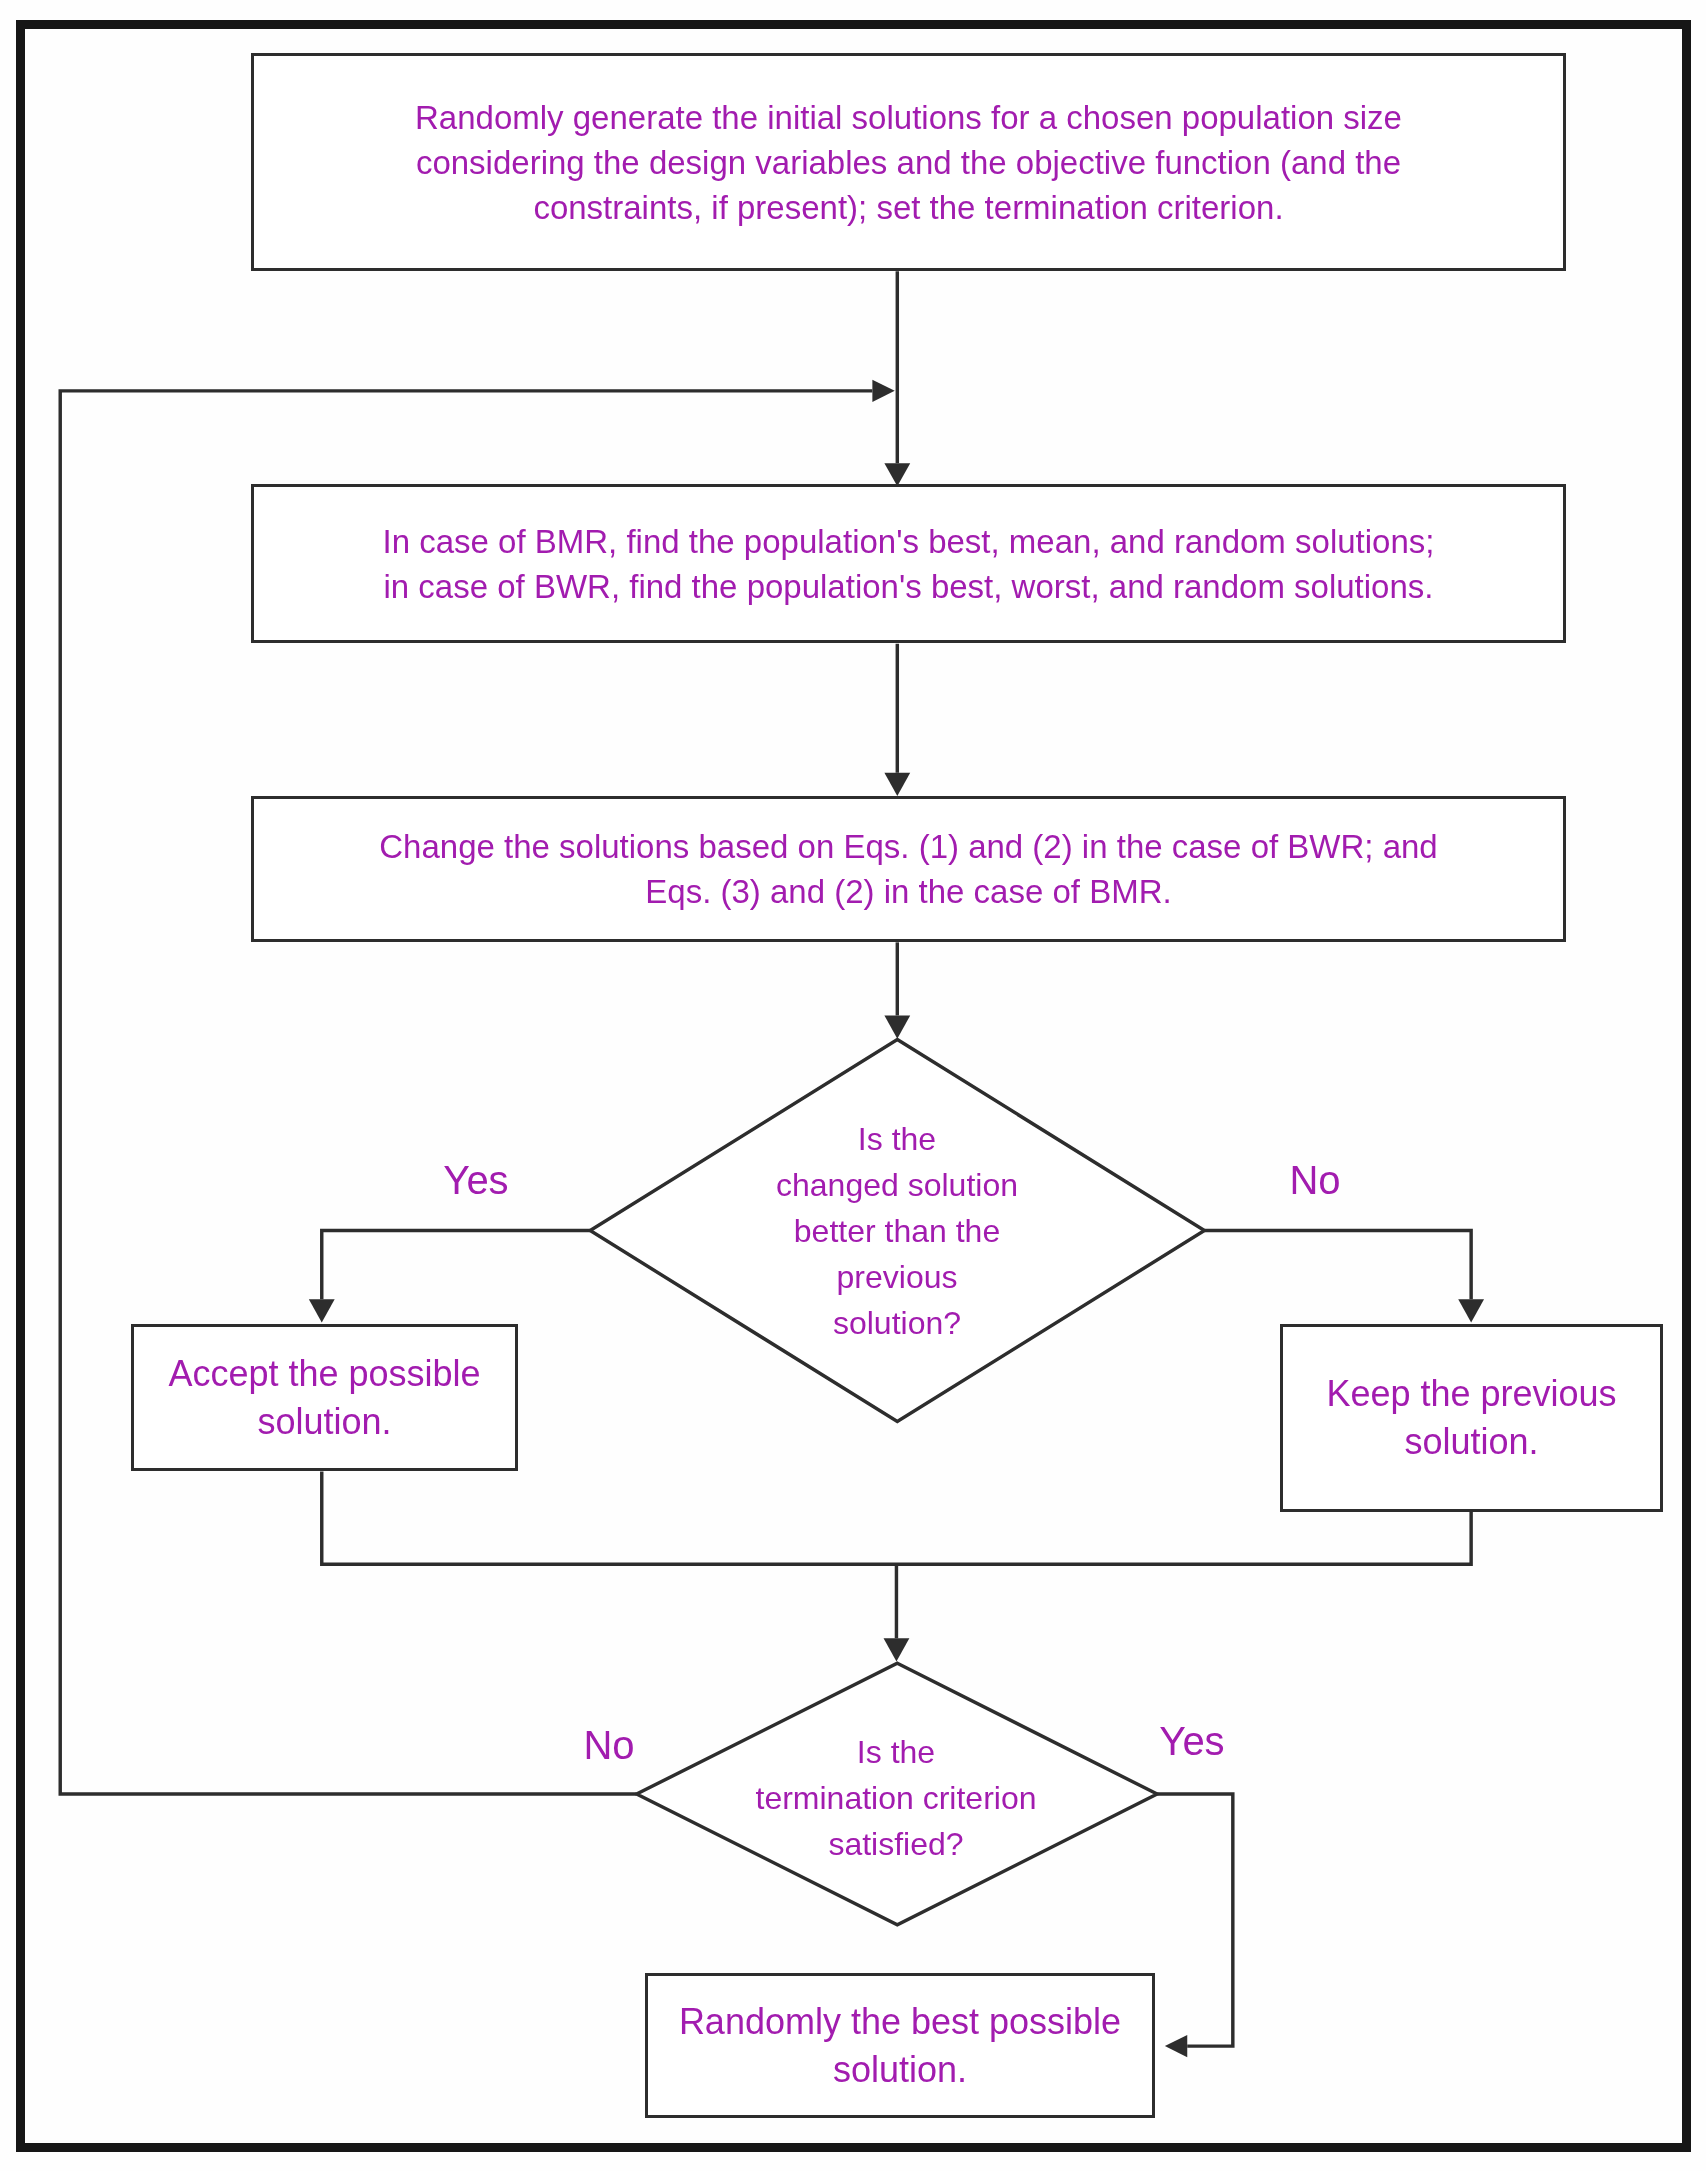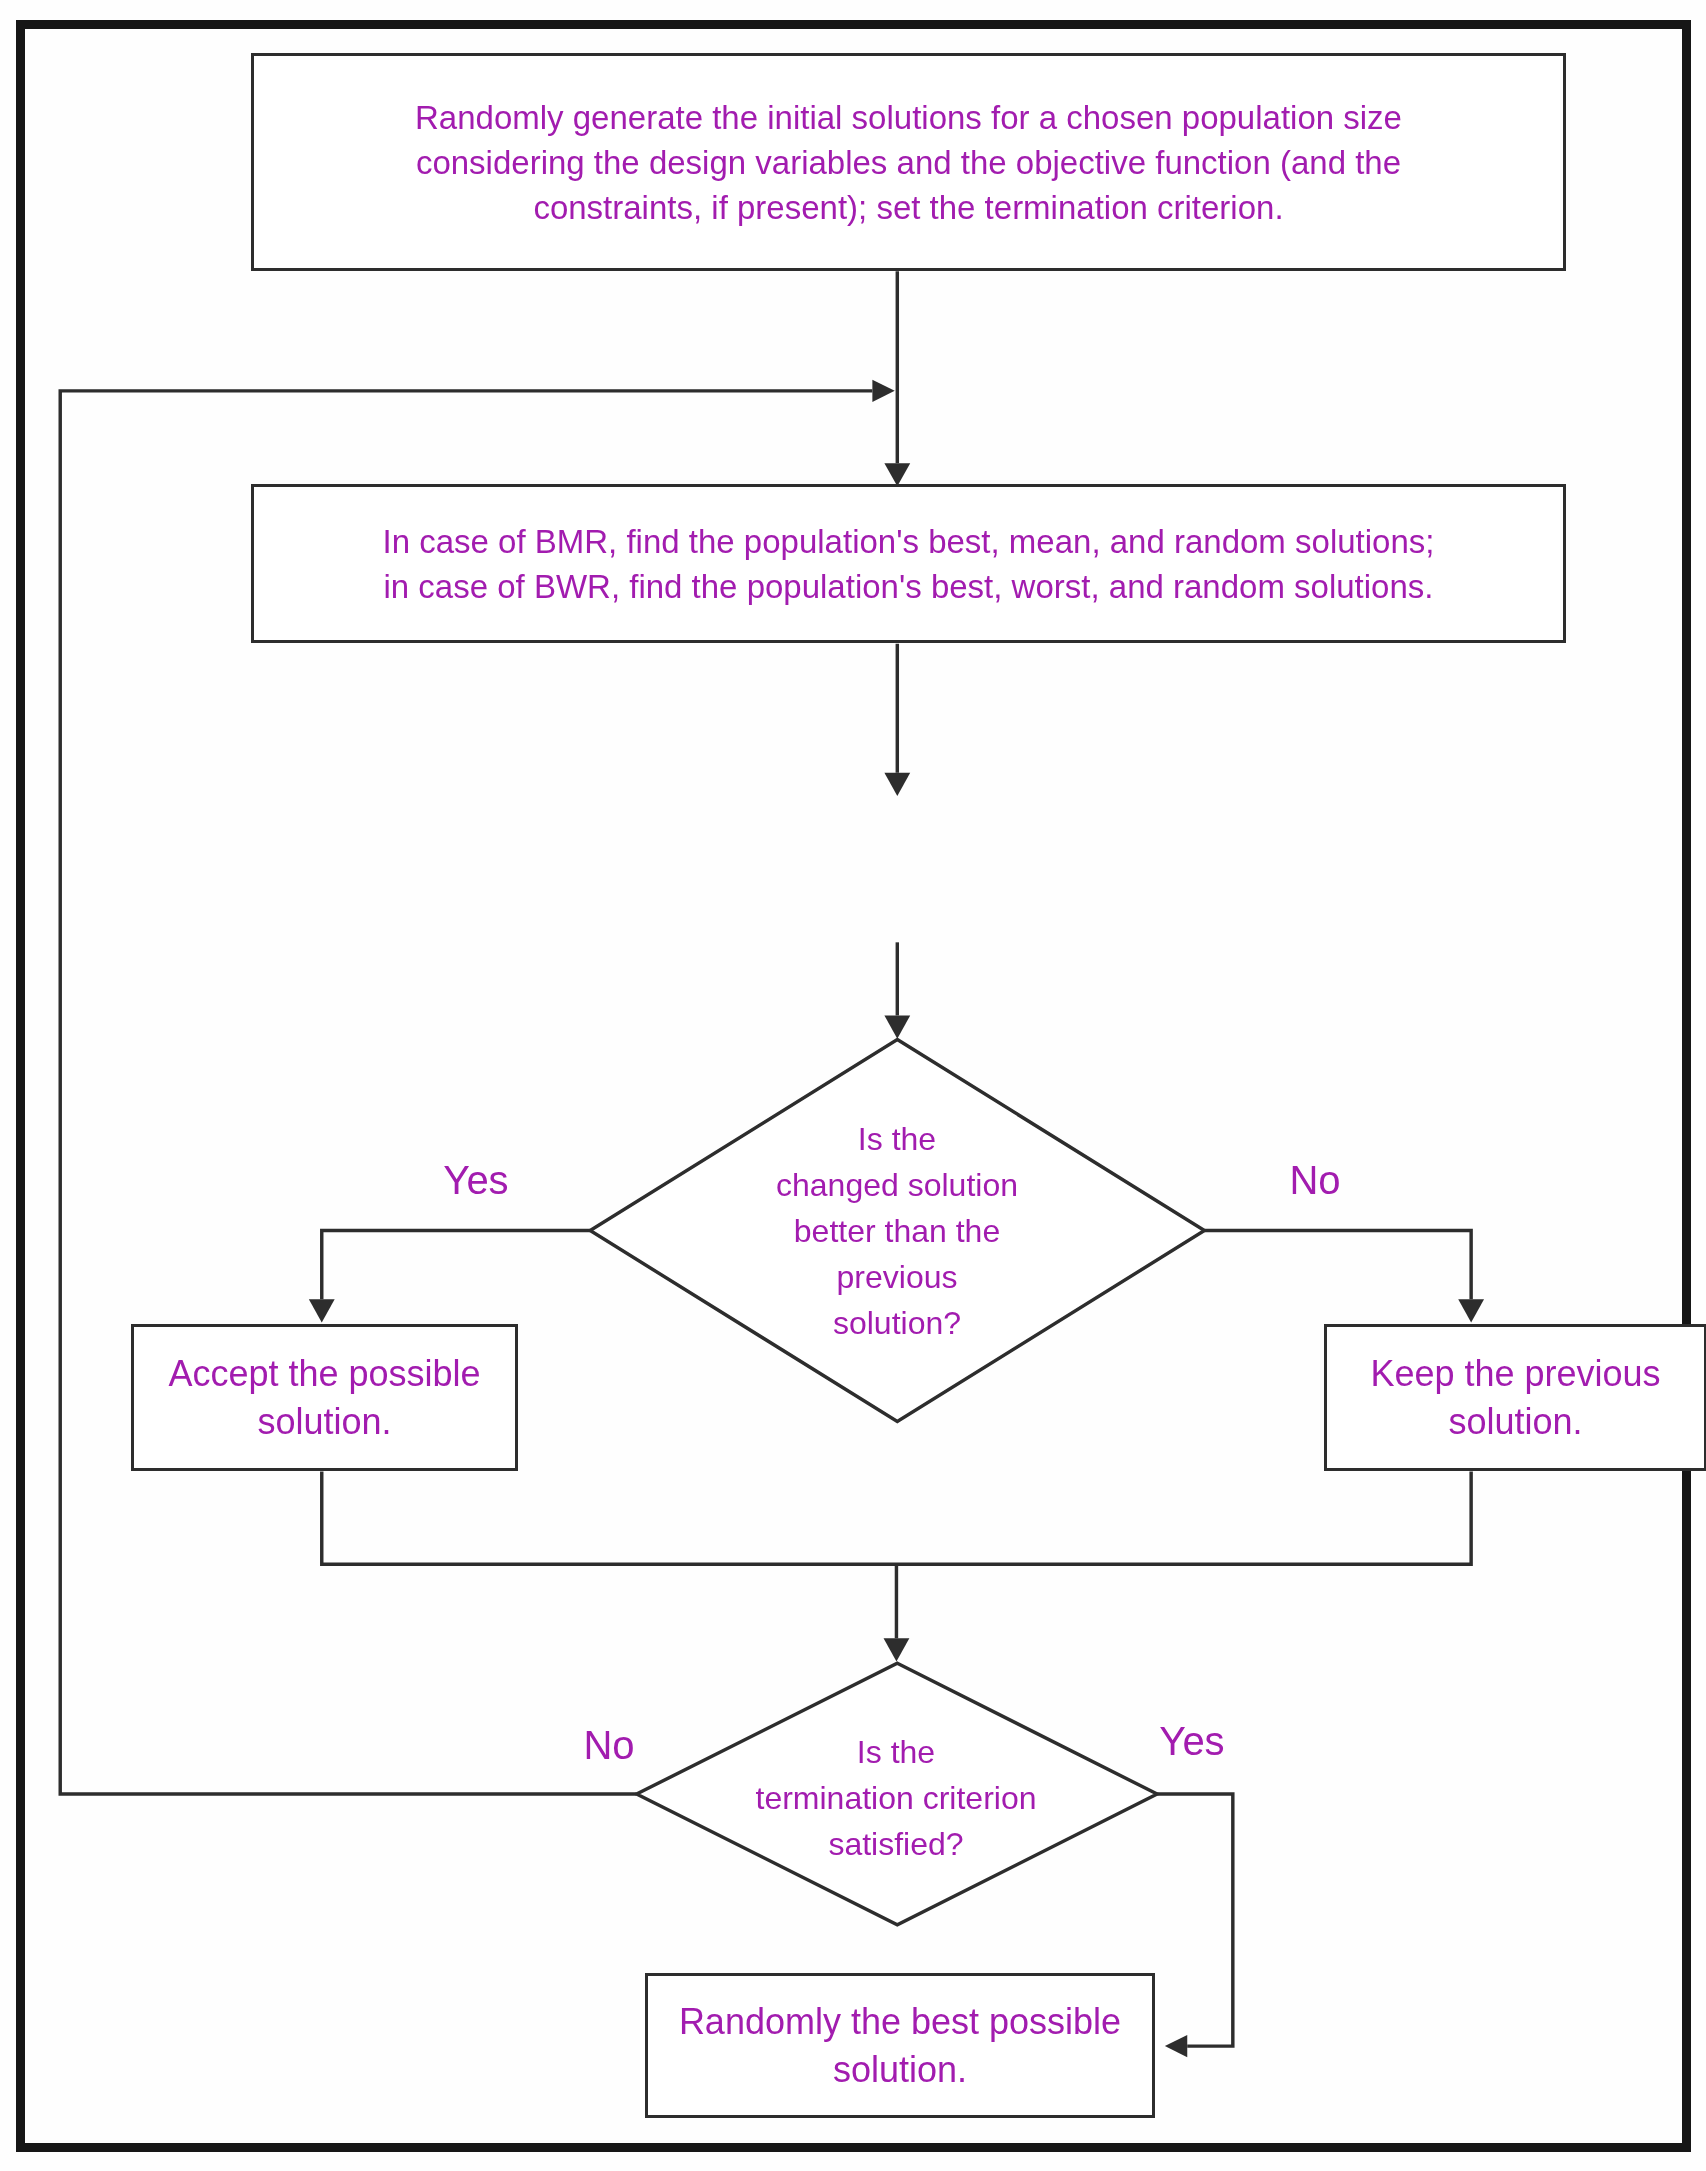--- a/index.html
+++ b/index.html
@@ -118,25 +118,27 @@
     <polygon class="shape" points="1043,1933 1345,2085 1043,2237 740,2085"></polygon>
   </svg>
 
   <div class="node node-lg" style="left:251px; top:53px; width:1315px; height:218px;">Randomly generate the initial solutions for a chosen population size
 considering the design variables and the objective function (and the
 constraints, if present); set the termination criterion.</div>
 
   <div class="node node-lg" style="left:251px; top:484px; width:1315px; height:159px;">In case of BMR, find the population's best, mean, and random solutions;
 in case of BWR, find the population's best, worst, and random solutions.</div>
 
+  <div class="node node-lg" style="left:251px; top:796px; width:1315px; height:146px;">Change the solutions based on Eqs. (1) and (2) in the case of BWR; and
+Eqs. (3) and (2) in the case of BMR.</div>
 
   <div class="node node-sm" style="left:131px; top:1324px; width:387px; height:147px;">Accept the possible
 solution.</div>
 
-  <div class="node node-sm" style="left:1324px; top:1324px; width:383px; height:147px;">Keep the previous
+  <div class="node node-sm" style="left:1280px; top:1324px; width:383px; height:188px;">Keep the previous
 solution.</div>
 
   <div class="node node-sm" style="left:645px; top:1973px; width:510px; height:145px;">Randomly the best possible
 solution.</div>
 
   <div class="diamond-text" style="left:682px; top:1106px; width:430px; height:250px;">Is the
 changed solution
 better than the
 previous
 solution?</div>

